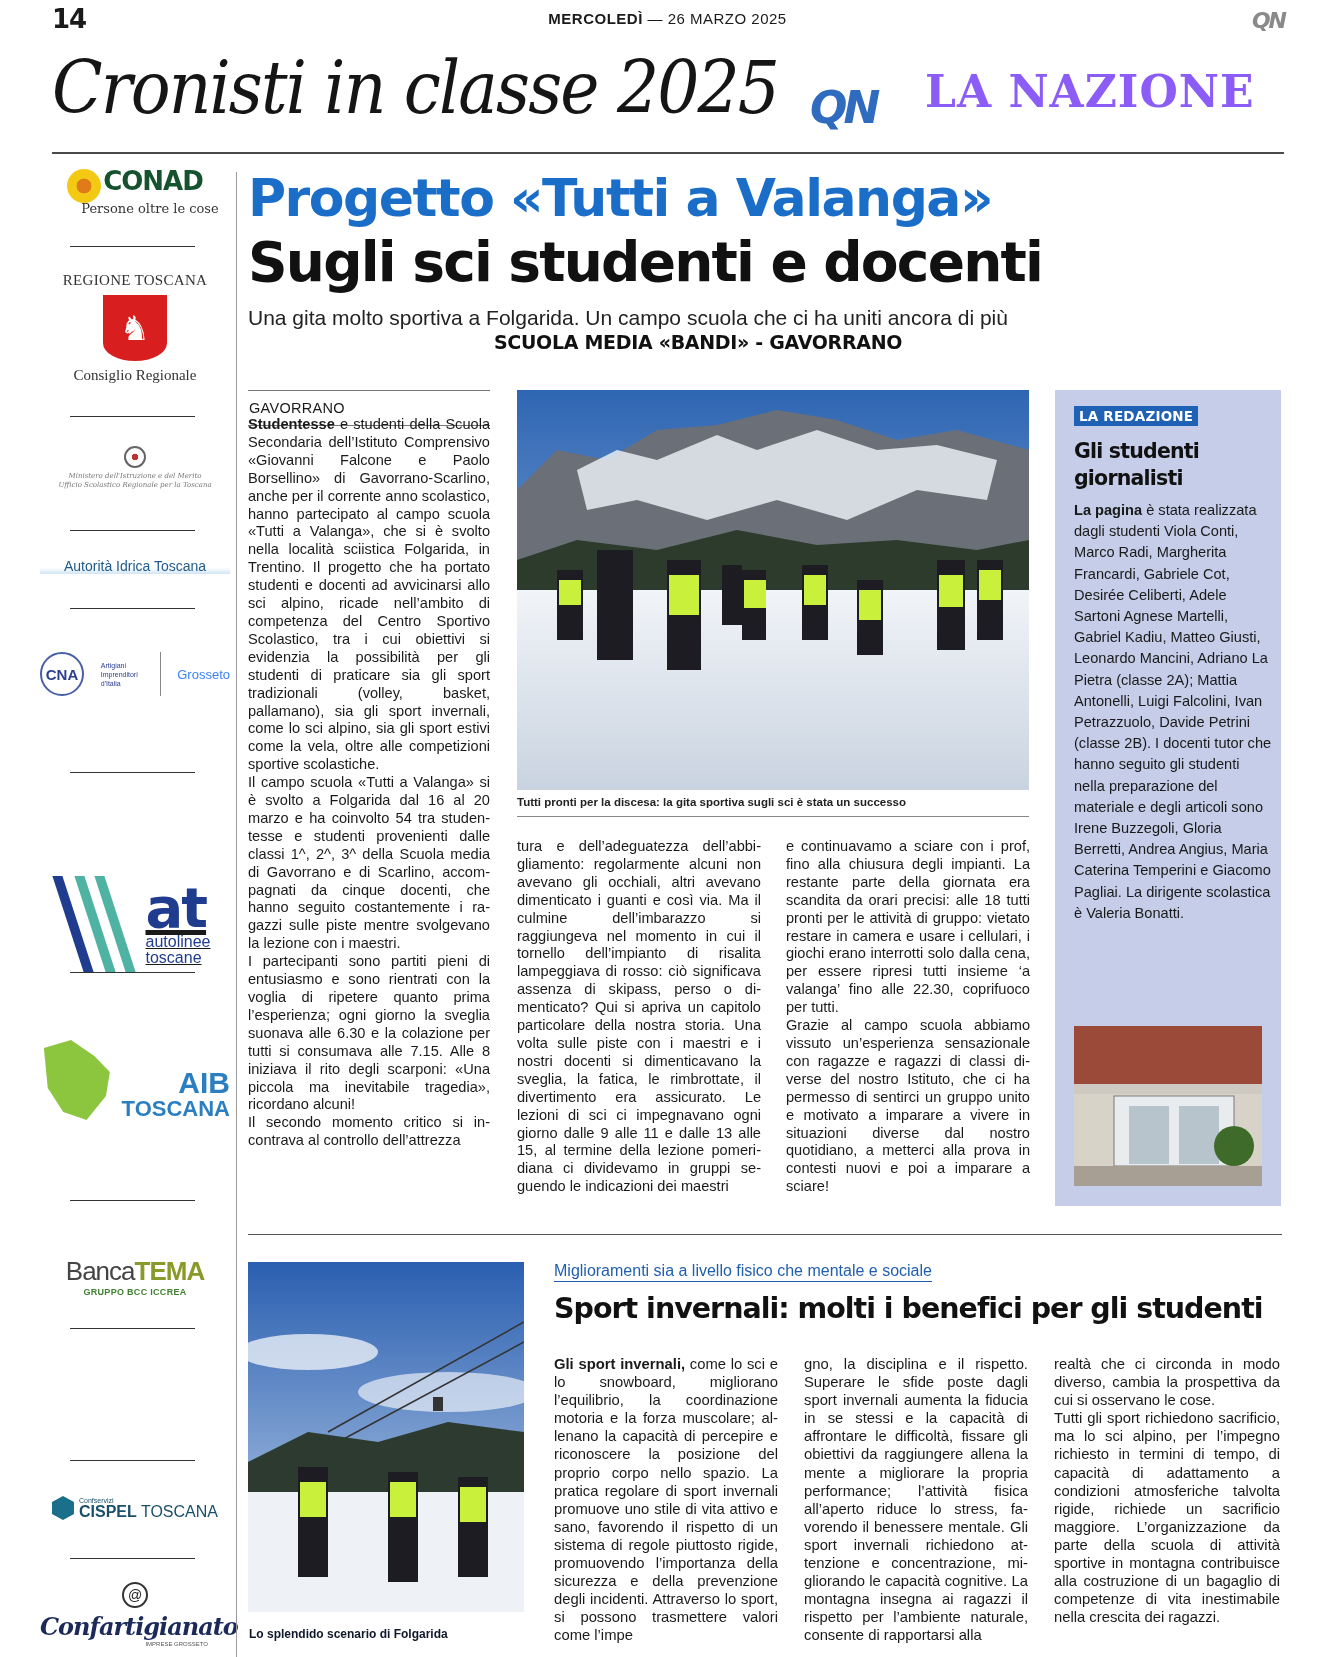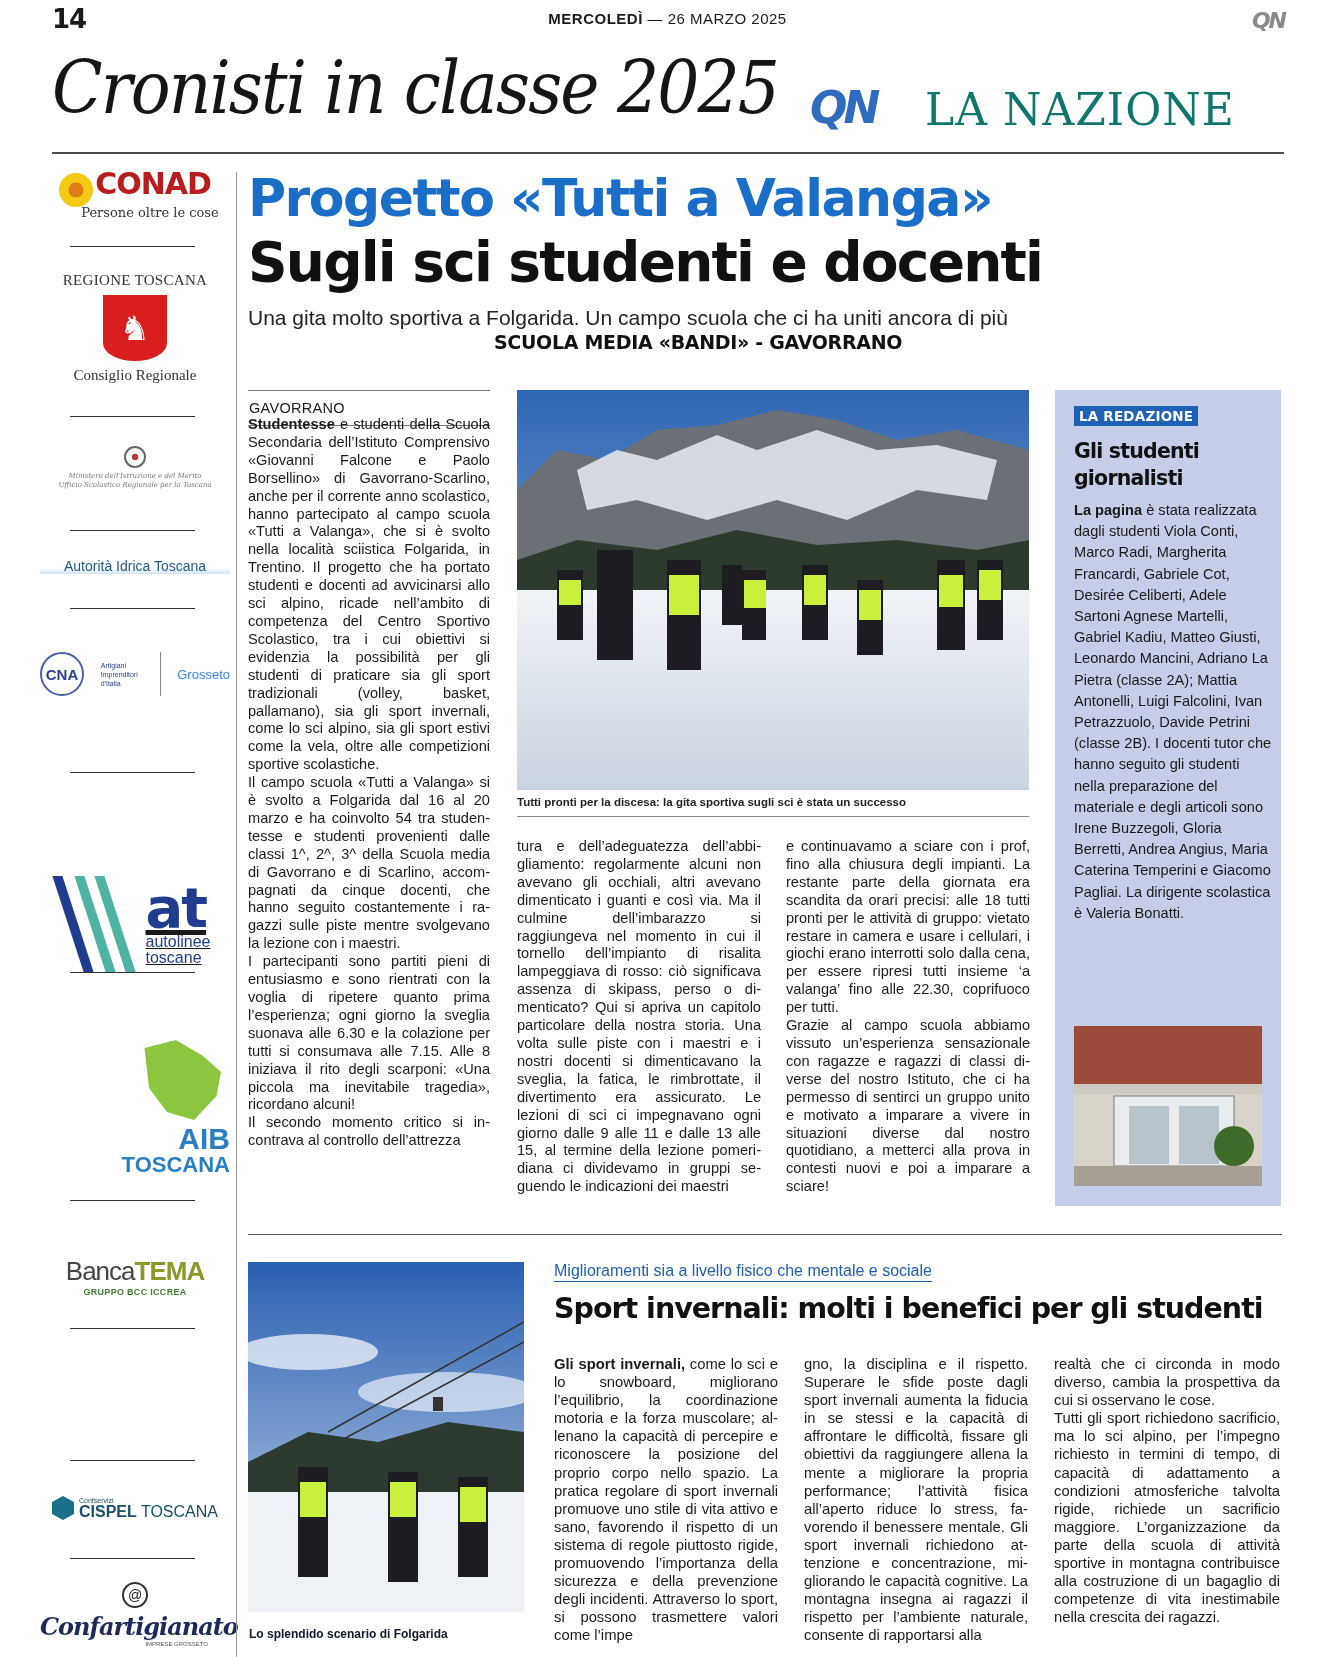--- a/index.html
+++ b/index.html
@@ -10,49 +10,49 @@
 
   
   .page-number { left: 52px; top: 4px; font-family: "DejaVu Sans", sans-serif; font-weight: bold; font-size: 26px; letter-spacing: -1px; }
   .dateline { left: 0; width: 1335px; top: 10px; text-align: center; font-size: 15px; letter-spacing: 0.5px; }
   .dateline b { font-weight: bold; }
   .qn-small { right: 50px; top: 8px; font-family: "DejaVu Sans", sans-serif; font-weight: bold; font-style: italic; font-size: 22px; color: #8a8a8a; letter-spacing: -2px; }
 
   
   .masthead-title { left: 52px; top: 46px; font-family: "DejaVu Serif", serif; font-style: italic; font-size: 72px; color: #151515; letter-spacing: -2px; transform: scaleX(0.92); transform-origin: left; }
   .masthead-qn { left: 810px; top: 82px; font-family: "DejaVu Sans", sans-serif; font-weight: bold; font-style: italic; font-size: 44px; color: #2f6cc0; letter-spacing: -4px; }
-  .masthead-paper { left: 925px; top: 84px; font-family: "DejaVu Serif", serif; font-weight: normal; font-size: 44px; color: #0f766e; letter-spacing: 1px; }
+  .masthead-paper { left: 925px; top: 66px; font-family: "DejaVu Serif", serif; font-weight: bold; font-size: 44px; color: #8b5cf6; letter-spacing: 1px; }
   .masthead-rule { left: 52px; top: 152px; width: 1232px; height: 2px; background: #4a4a4a; }
 
   
   .sidebar { left: 40px; top: 160px; width: 190px; height: 1497px; }
   .sidebar-vrule { left: 236px; top: 172px; width: 1px; height: 1485px; background: #9a9a9a; }
   .sp { position: absolute; left: 0; width: 190px; text-align: center; }
   .sp-rule { position: absolute; left: 30px; width: 125px; height: 1px; background: #333; }
 
-  .conad-word { font-family: "DejaVu Sans", sans-serif; font-weight: bold; font-size: 30px; color: #b91c1c; letter-spacing: -1px; }
+  .conad-word { font-family: "DejaVu Sans", sans-serif; font-weight: bold; font-size: 26px; color: #14532d; letter-spacing: -1px; }
   .conad-flower { display: inline-block; width: 34px; height: 34px; border-radius: 50%; background: radial-gradient(circle, #e07b1a 30%, #f3c914 32%); vertical-align: middle; margin-right: 2px; }
   .conad-tag { font-family: "DejaVu Serif", serif; font-size: 13px; color: #333; margin-top: -2px; margin-left: 30px; }
   .rt-name { font-family: "Liberation Serif", serif; font-size: 15px; color: #333; letter-spacing: 0.3px; }
   .rt-shield { width: 64px; height: 66px; margin: 6px auto; background: #d81e1e; border-radius: 0 0 32px 32px / 0 0 18px 18px; display: flex; align-items: center; justify-content: center; color: #fff; font-size: 34px; }
   .rt-sub { font-family: "Liberation Serif", serif; font-size: 15px; color: #333; }
   .miur-emblem { width: 22px; height: 22px; border-radius: 50%; border: 2px solid #666; margin: 0 auto 4px; background: radial-gradient(circle, #b33 25%, #fff 28%); }
   .miur-text { font-family: "DejaVu Serif", serif; font-style: italic; font-size: 7px; color: #777; line-height: 9px; }
   .ait { font-size: 14px; color: #1f5a8a; background: linear-gradient(180deg, #fff 60%, #cfe5f5 100%); }
   .cna-logo { display: flex; align-items: center; justify-content: space-between; gap: 12px; }
   .cna-circle { width: 44px; height: 44px; border-radius: 50%; border: 2px solid #4a5fa6; color: #2a3f91; font-weight: bold; font-size: 15px; display: flex; align-items: center; justify-content: center; }
   .cna-small { font-size: 7px; color: #2a3f91; text-align: left; line-height: 9px; }
   .cna-sep { width: 1px; height: 44px; background: #888; }
   .cna-city { font-size: 13px; color: #3b82f6; }
   .at-logo { display: flex; align-items: center; justify-content: center; gap: 6px; }
   .at-marks { width: 80px; height: 96px; position: relative; }
   .at-marks span { position: absolute; top: 0; width: 10px; height: 96px; transform: skewX(18deg); }
   .at-word { font-family: "DejaVu Sans", sans-serif; font-weight: bold; font-size: 56px; color: #1f3c8f; line-height: 52px; letter-spacing: -2px; text-align: left; }
   .at-sub { font-size: 16px; color: #1f3c8f; line-height: 16px; text-align: left; }
-  .aibtos { display: flex; align-items: flex-end; justify-content: center; gap: 4px; flex-direction: column; }
+  .aibtos { display: flex; align-items: flex-end; justify-content: center; gap: 4px; }
   .aib-map { width: 90px; height: 80px; background: #8cc63f; clip-path: polygon(5% 10%, 40% 0%, 70% 20%, 90% 40%, 85% 70%, 60% 100%, 30% 90%, 10% 60%); }
   .aib-text { color: #2b7fc1; font-weight: bold; font-size: 22px; line-height: 22px; text-align: right; }
   .banca { font-size: 26px; color: #444; letter-spacing: -1px; }
   .banca b { color: #8a9a2a; font-weight: bold; }
   .banca-sub { font-size: 9px; color: #3f7f2f; font-weight: bold; letter-spacing: 0.3px; }
   .adf-logo { display: flex; align-items: flex-end; justify-content: center; gap: 4px; }
   .adf-mtn { width: 80px; height: 46px; background: linear-gradient(90deg, #1f6fb7, #3eb489, #9acd32); clip-path: polygon(0 100%, 30% 0, 50% 45%, 65% 15%, 100% 100%); }
   .adf-word { font-family: "DejaVu Sans", sans-serif; font-size: 40px; color: #1f6fb7; line-height: 40px; letter-spacing: -1px; }
   .adf-sub { font-size: 8px; color: #555; }
   .cispel { display: flex; align-items: center; justify-content: center; gap: 5px; }

